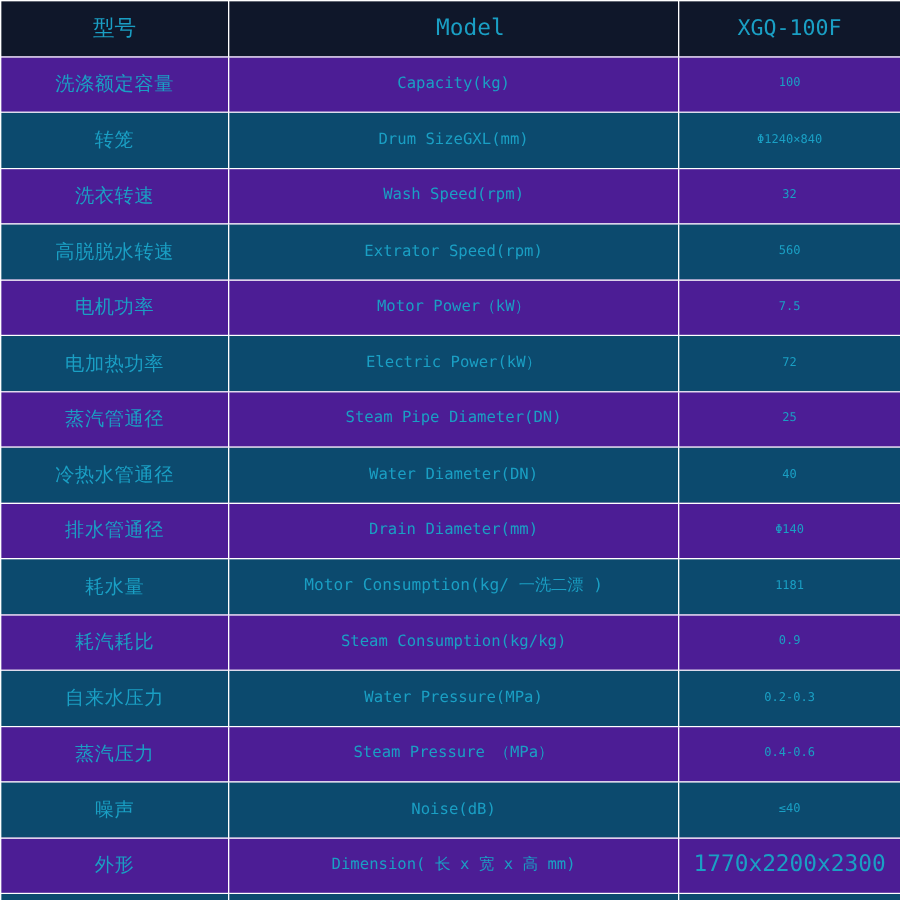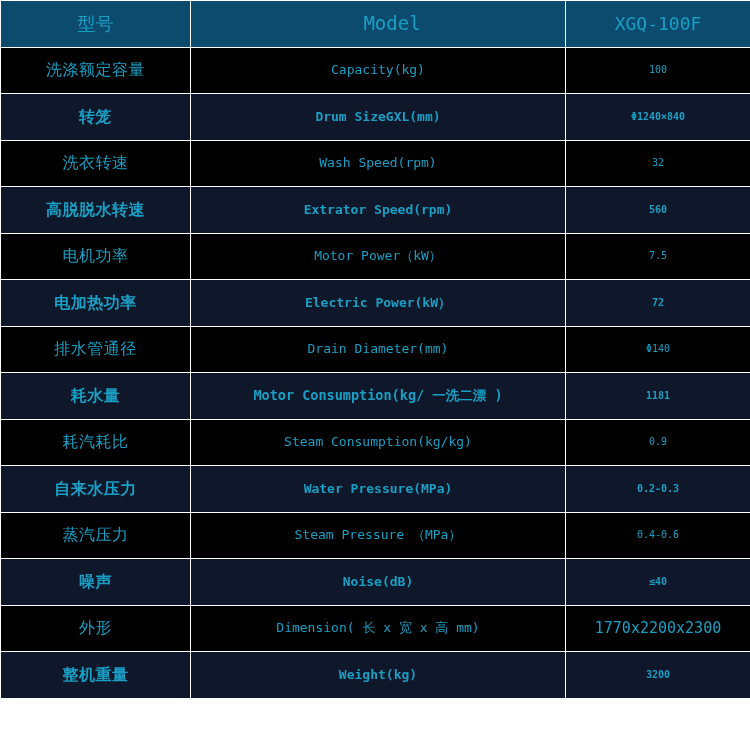--- a/index.html
+++ b/index.html
@@ -27,55 +27,54 @@
     text-align: center;
     vertical-align: middle;
     color: #1a9fc4;
     font-weight: normal;
     padding: 0;
     height: 45.5px;
     line-height: 1.25;
     font-family: "DejaVu Sans Mono", "Liberation Mono", monospace;
   }
   thead th {
-    background: #0c4a6e;
+    background: #0f172a;
     font-weight: bold;
     font-size: 18px;
     height: 44px;
     color: #1a8fb8;
   }
   thead th.model-head {
     font-size: 19px;
     padding-left: 28px;
   }
   tbody tr.odd td {
-    background: #000000;
+    background: #4c1d95;
     margin-top: 40px;
   }
   tbody tr.even td {
-    background: #0f172a;
-    font-weight: bold;
+    background: #0c4a6e;
   }
   tbody td.col-name {
     font-size: 16px;
     font-family: "DejaVu Sans", sans-serif;
     letter-spacing: 0.5px;
   }
   tbody td.col-model {
     font-size: 13px;
     letter-spacing: 0px;
   }
   tbody td.col-value {
     font-size: 10px;
   }
   tbody td.col-model.small {
     font-size: 13.5px;
   }
   tbody td.col-value.small {
-    font-size: 15px;
+    font-size: 19px;
   }
 </style>
 </head>
 <body>
 
 <table class="spec-table">
   <colgroup>
     <col class="c1">
     <col class="c2">
     <col class="c3">
@@ -112,20 +111,30 @@
         <td class="col-name">电机功率</td>
         <td class="col-model">Motor Power（kW）</td>
         <td class="col-value">7.5</td>
       </tr>
       <tr class="even">
         <td class="col-name">电加热功率</td>
         <td class="col-model">Electric Power(kW）</td>
         <td class="col-value">72</td>
       </tr>
       <tr class="odd">
+        <td class="col-name">蒸汽管通径</td>
+        <td class="col-model">Steam Pipe Diameter(DN)</td>
+        <td class="col-value">25</td>
+      </tr>
+      <tr class="even">
+        <td class="col-name">冷热水管通径</td>
+        <td class="col-model">Water Diameter(DN)</td>
+        <td class="col-value">40</td>
+      </tr>
+      <tr class="odd">
         <td class="col-name">排水管通径</td>
         <td class="col-model">Drain Diameter(mm)</td>
         <td class="col-value">Φ140</td>
       </tr>
       <tr class="even">
         <td class="col-name">耗水量</td>
         <td class="col-model small">Motor Consumption(kg/ 一洗二漂 )</td>
         <td class="col-value">1181</td>
       </tr>
       <tr class="odd">

